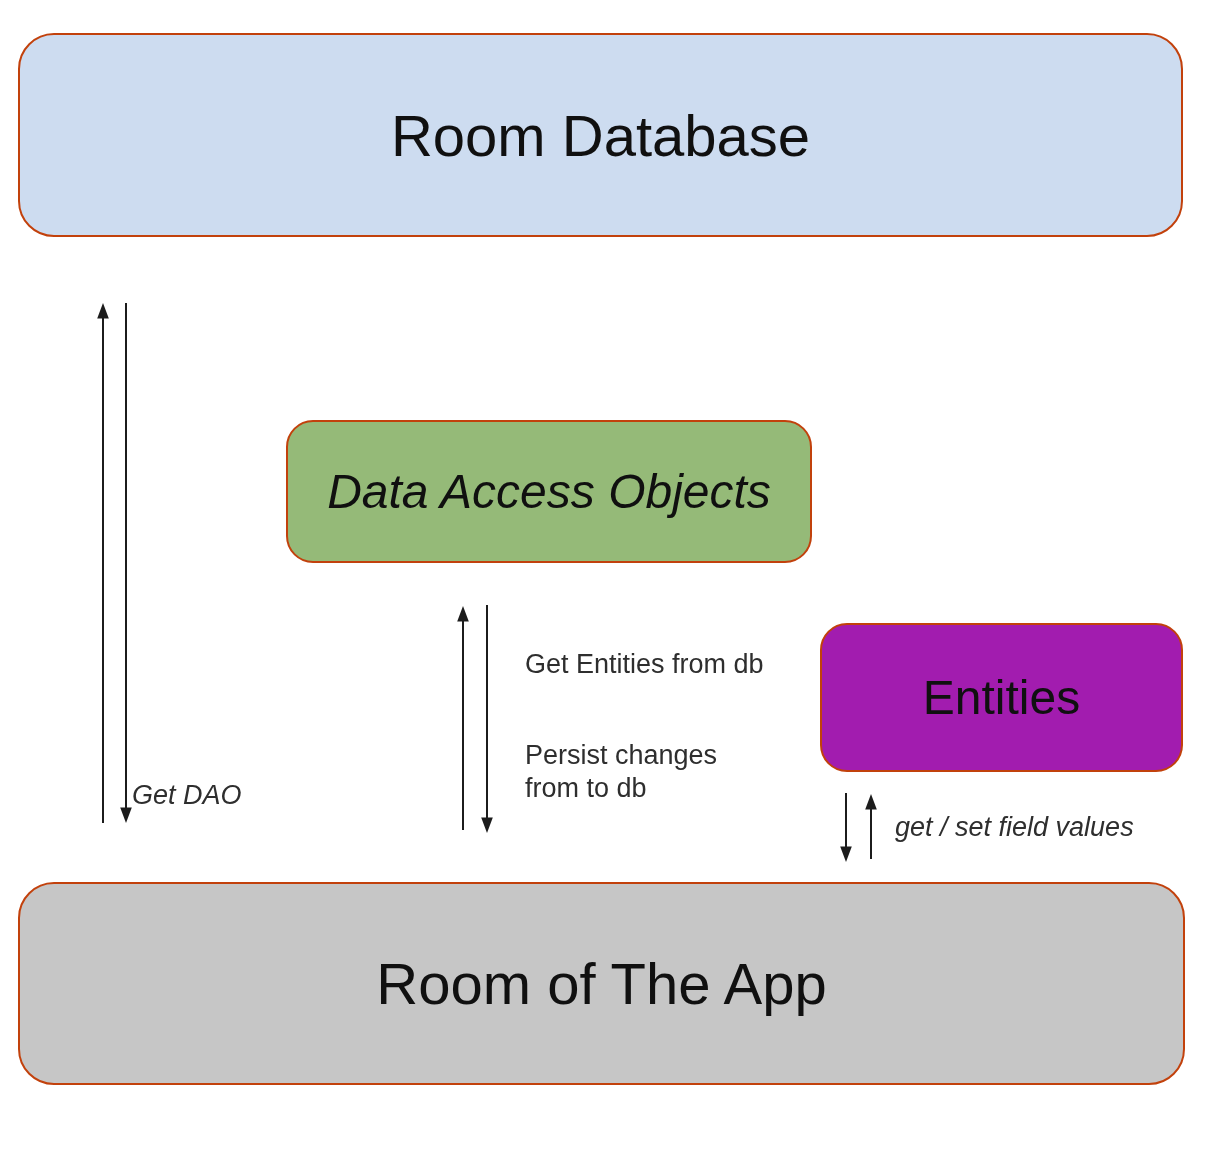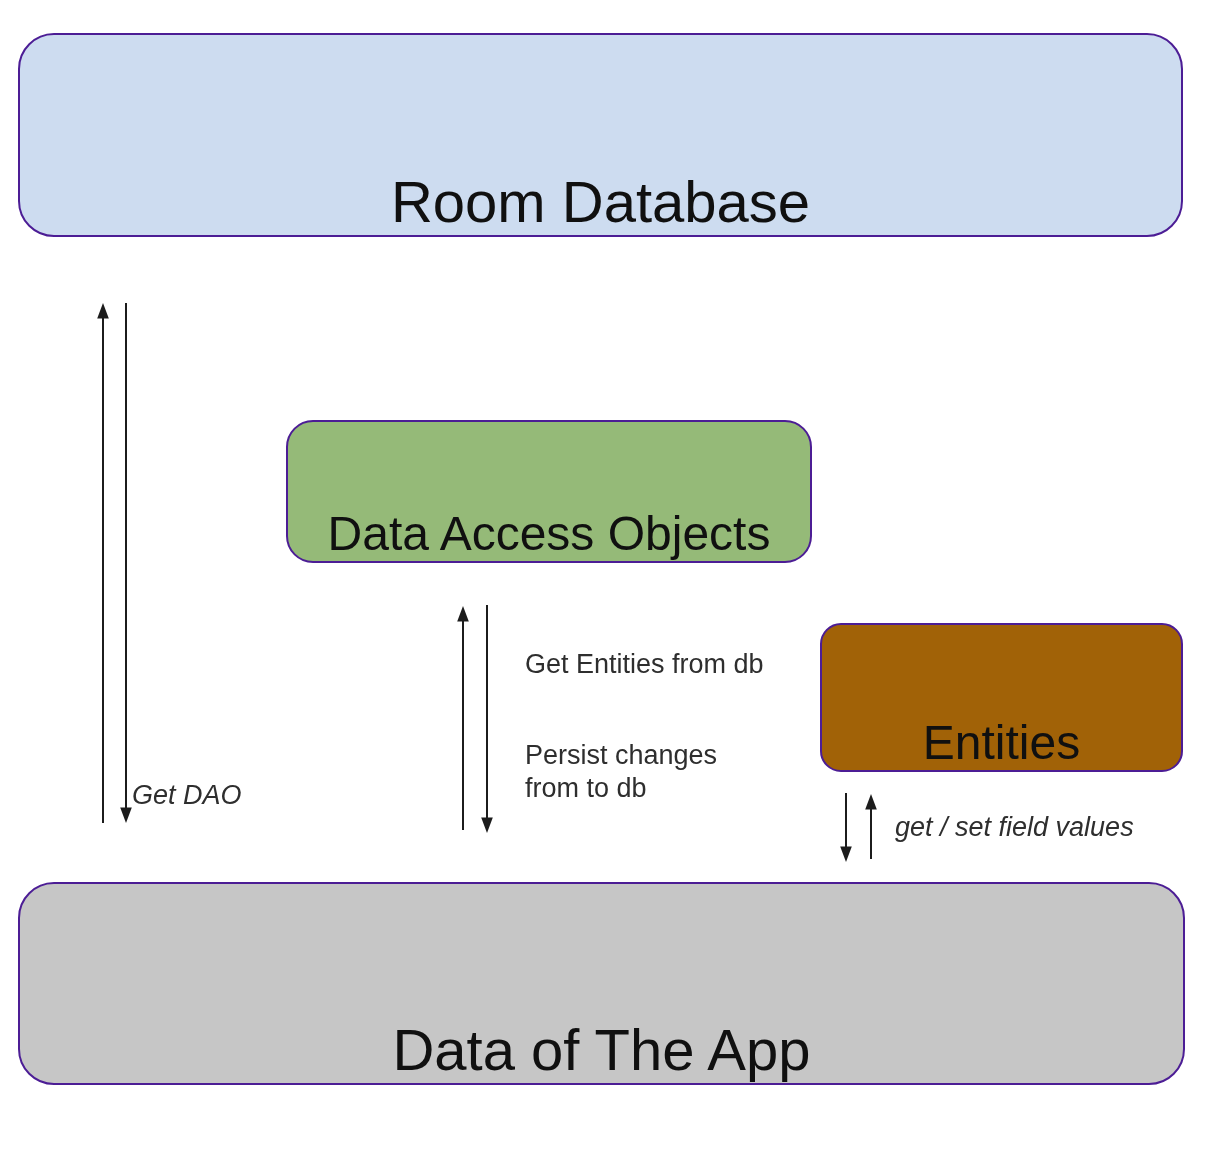--- a/index.html
+++ b/index.html
@@ -27,36 +27,36 @@
     stroke: #1c1c1c;
     stroke-width: 2;
   }
   .arrows-layer path {
     fill: #1c1c1c;
     stroke: none;
   }
   .node {
     position: absolute;
     box-sizing: border-box;
-    border: 2px solid #4c1d95;
+    border: 2px solid #c2410c;
     display: flex;
-    align-items: flex-end;
+    align-items: center;
     justify-content: center;
     color: #101010;
   }
   .node-wide {
     border-radius: 36px;
     font-size: 58px;
   }
   .node-small {
     border-radius: 27px;
     font-size: 48px;
   }
   .node-room-database { left: 18px;  top: 33px;  width: 1165px; height: 204px; }
-  .node-dao           { left: 286px; top: 420px; width: 526px;  height: 143px; }
+  .node-dao           { left: 286px; top: 420px; width: 526px;  height: 143px; font-style: italic; }
   .node-entities      { left: 820px; top: 623px; width: 363px;  height: 149px; }
   .node-rest-of-app   { left: 18px;  top: 882px; width: 1167px; height: 203px; }
   .edge-label {
     position: absolute;
     font-size: 27px;
     line-height: 33px;
     color: #2e2e2e;
     white-space: pre-line;
   }
   .label-get-dao      { left: 132px; top: 779px; font-style: italic; }
@@ -109,26 +109,26 @@
   </svg>
 
   <div class="node node-wide node-room-database" style="background-color: rgb(205, 220, 240);">
     <span>Room Database</span>
   </div>
 
   <div class="node node-small node-dao" style="background-color: rgb(149, 186, 120);">
     <span>Data Access Objects</span>
   </div>
 
-  <div class="node node-small node-entities" style="background-color: #a16207; border-radius: 21px;">
+  <div class="node node-small node-entities" style="background-color: #a21caf;">
     <span>Entities</span>
   </div>
 
   <div class="node node-wide node-rest-of-app" style="background-color: rgb(198, 198, 198);">
-    <span>Data of The App</span>
+    <span>Room of The App</span>
   </div>
 
   <div class="edge-label label-get-dao">Get DAO</div>
 
   <div class="edge-label label-get-entities">Get Entities from db</div>
 
   <div class="edge-label label-persist">Persist changes
 from to db</div>
 
   <div class="edge-label label-get-set">get / set field values</div>

